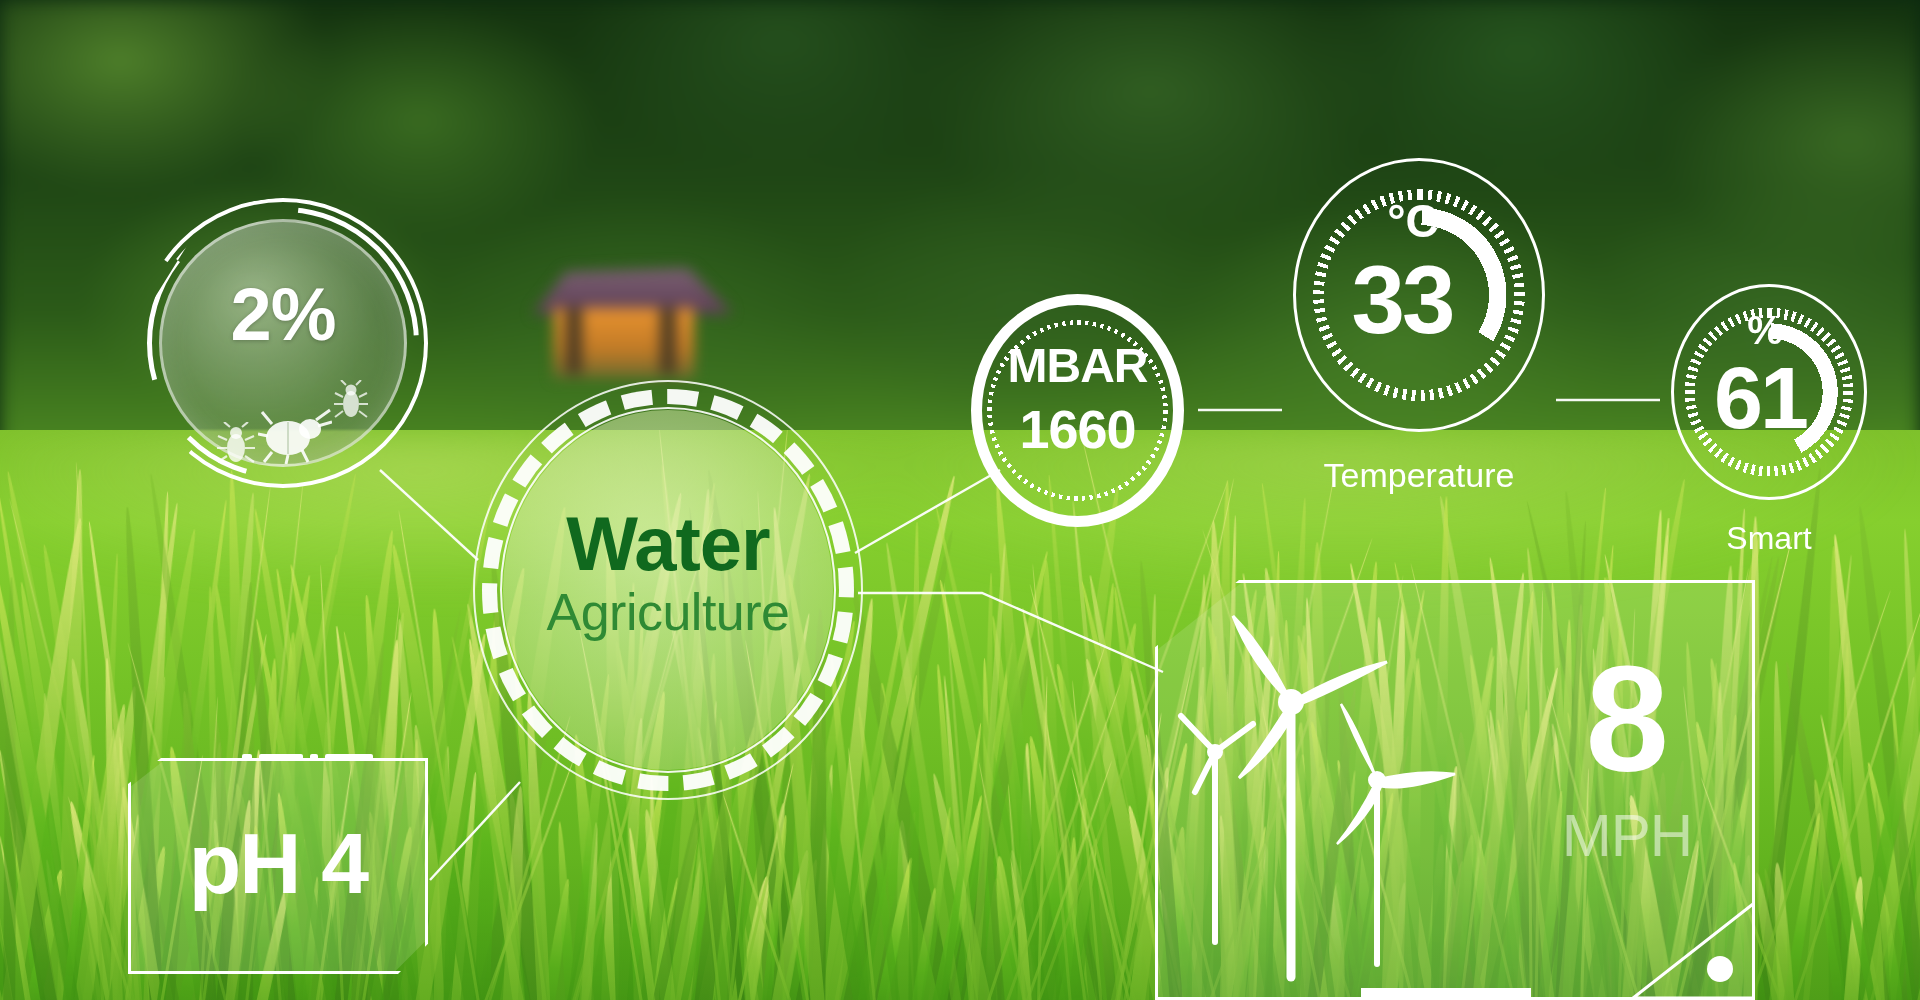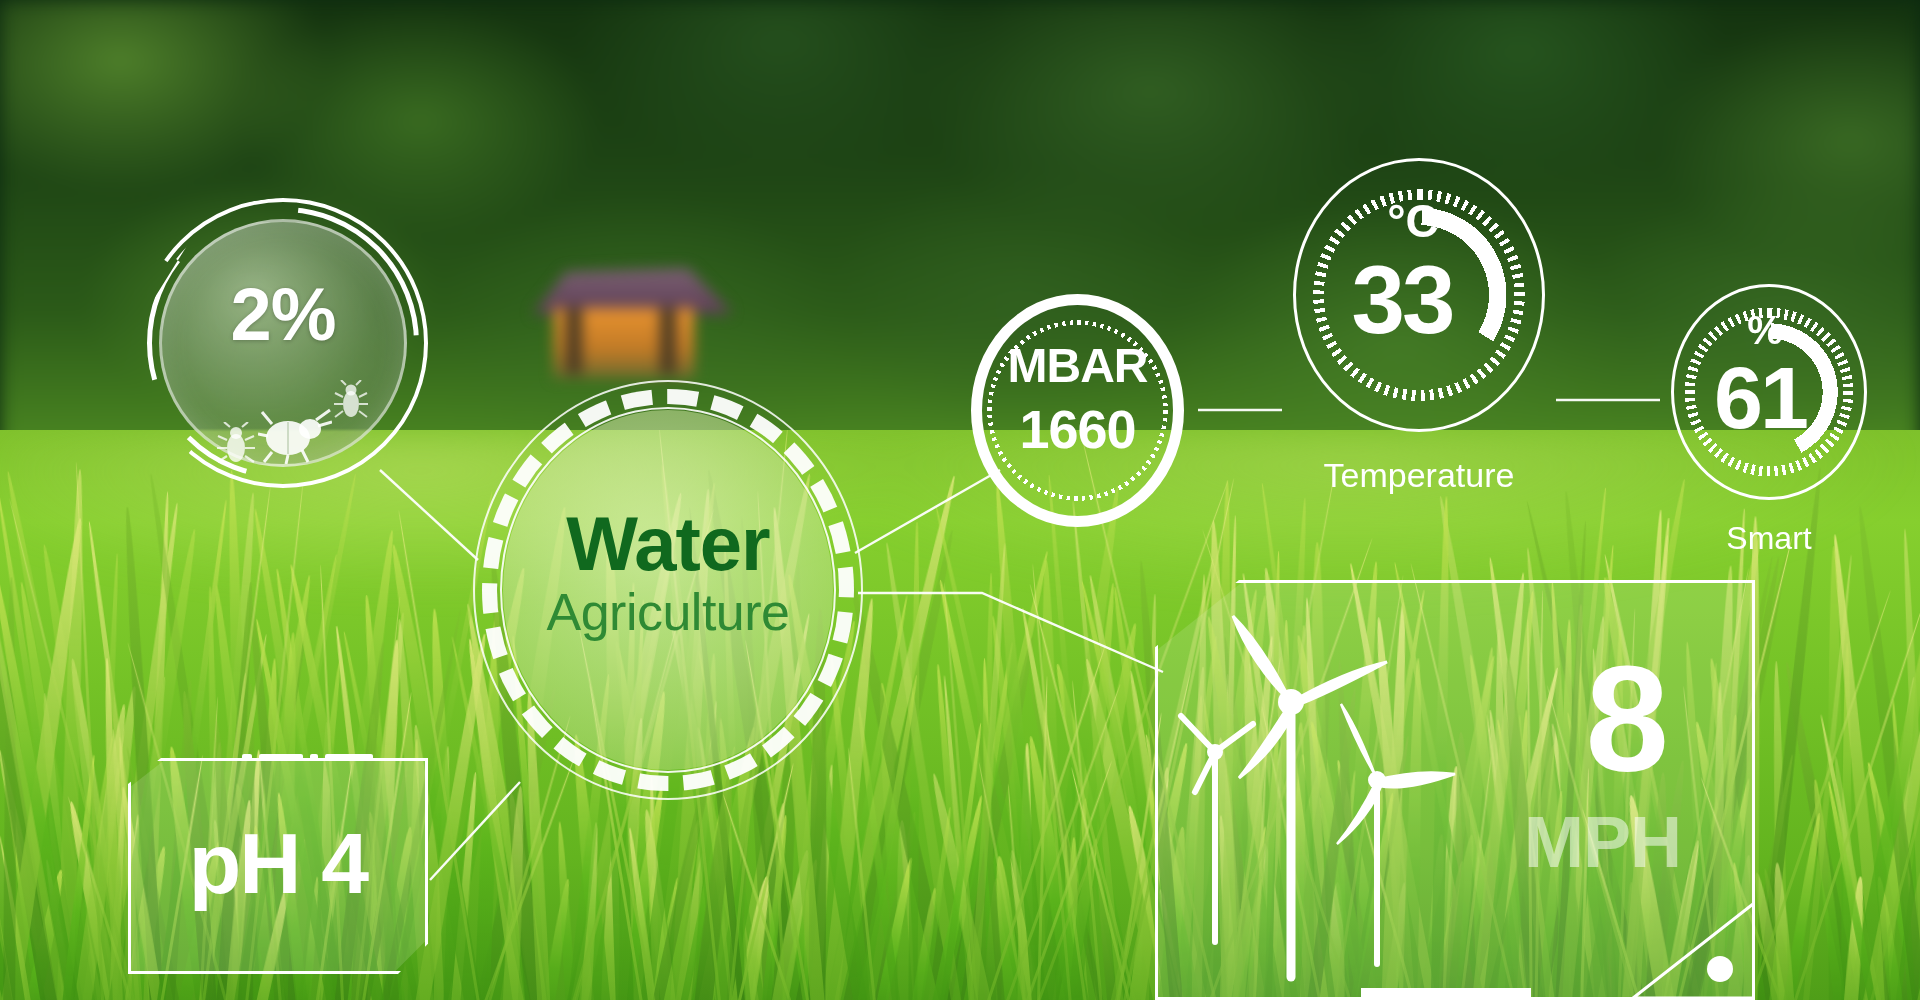--- a/index.html
+++ b/index.html
@@ -232,21 +232,21 @@
   }
   .wind-notch-line { position:absolute; right:0; bottom:0; width:130px; height:98px; }
   .wind-dot { position:absolute; right:22px; bottom:18px; width:26px; height:26px; border-radius:50%; background:#fff; }
   .wind-bar { position:absolute; left:206px; bottom:-4px; width:170px; height:16px; background:#fff; }
   .wind-turbines { position:absolute; left:16px; top:32px; width:330px; height:390px; }
   .wind-val {
     position:absolute; right:92px; top:64px; font-size:150px; font-weight:bold;
     color:#fff; line-height:1; letter-spacing:-6px;
   }
   .wind-unit {
-    position:absolute; right:74px; top:226px; font-size:72px; font-weight:bold;
+    position:absolute; right:63px; top:226px; font-size:60px; font-weight:normal;
     color:rgba(255,255,255,.52); line-height:1; letter-spacing:-1px;
   }
 </style>
 </head>
 <body>
 
 <div id="stage">
 
   <div class="bg">
     <div class="bg-forest"></div>

